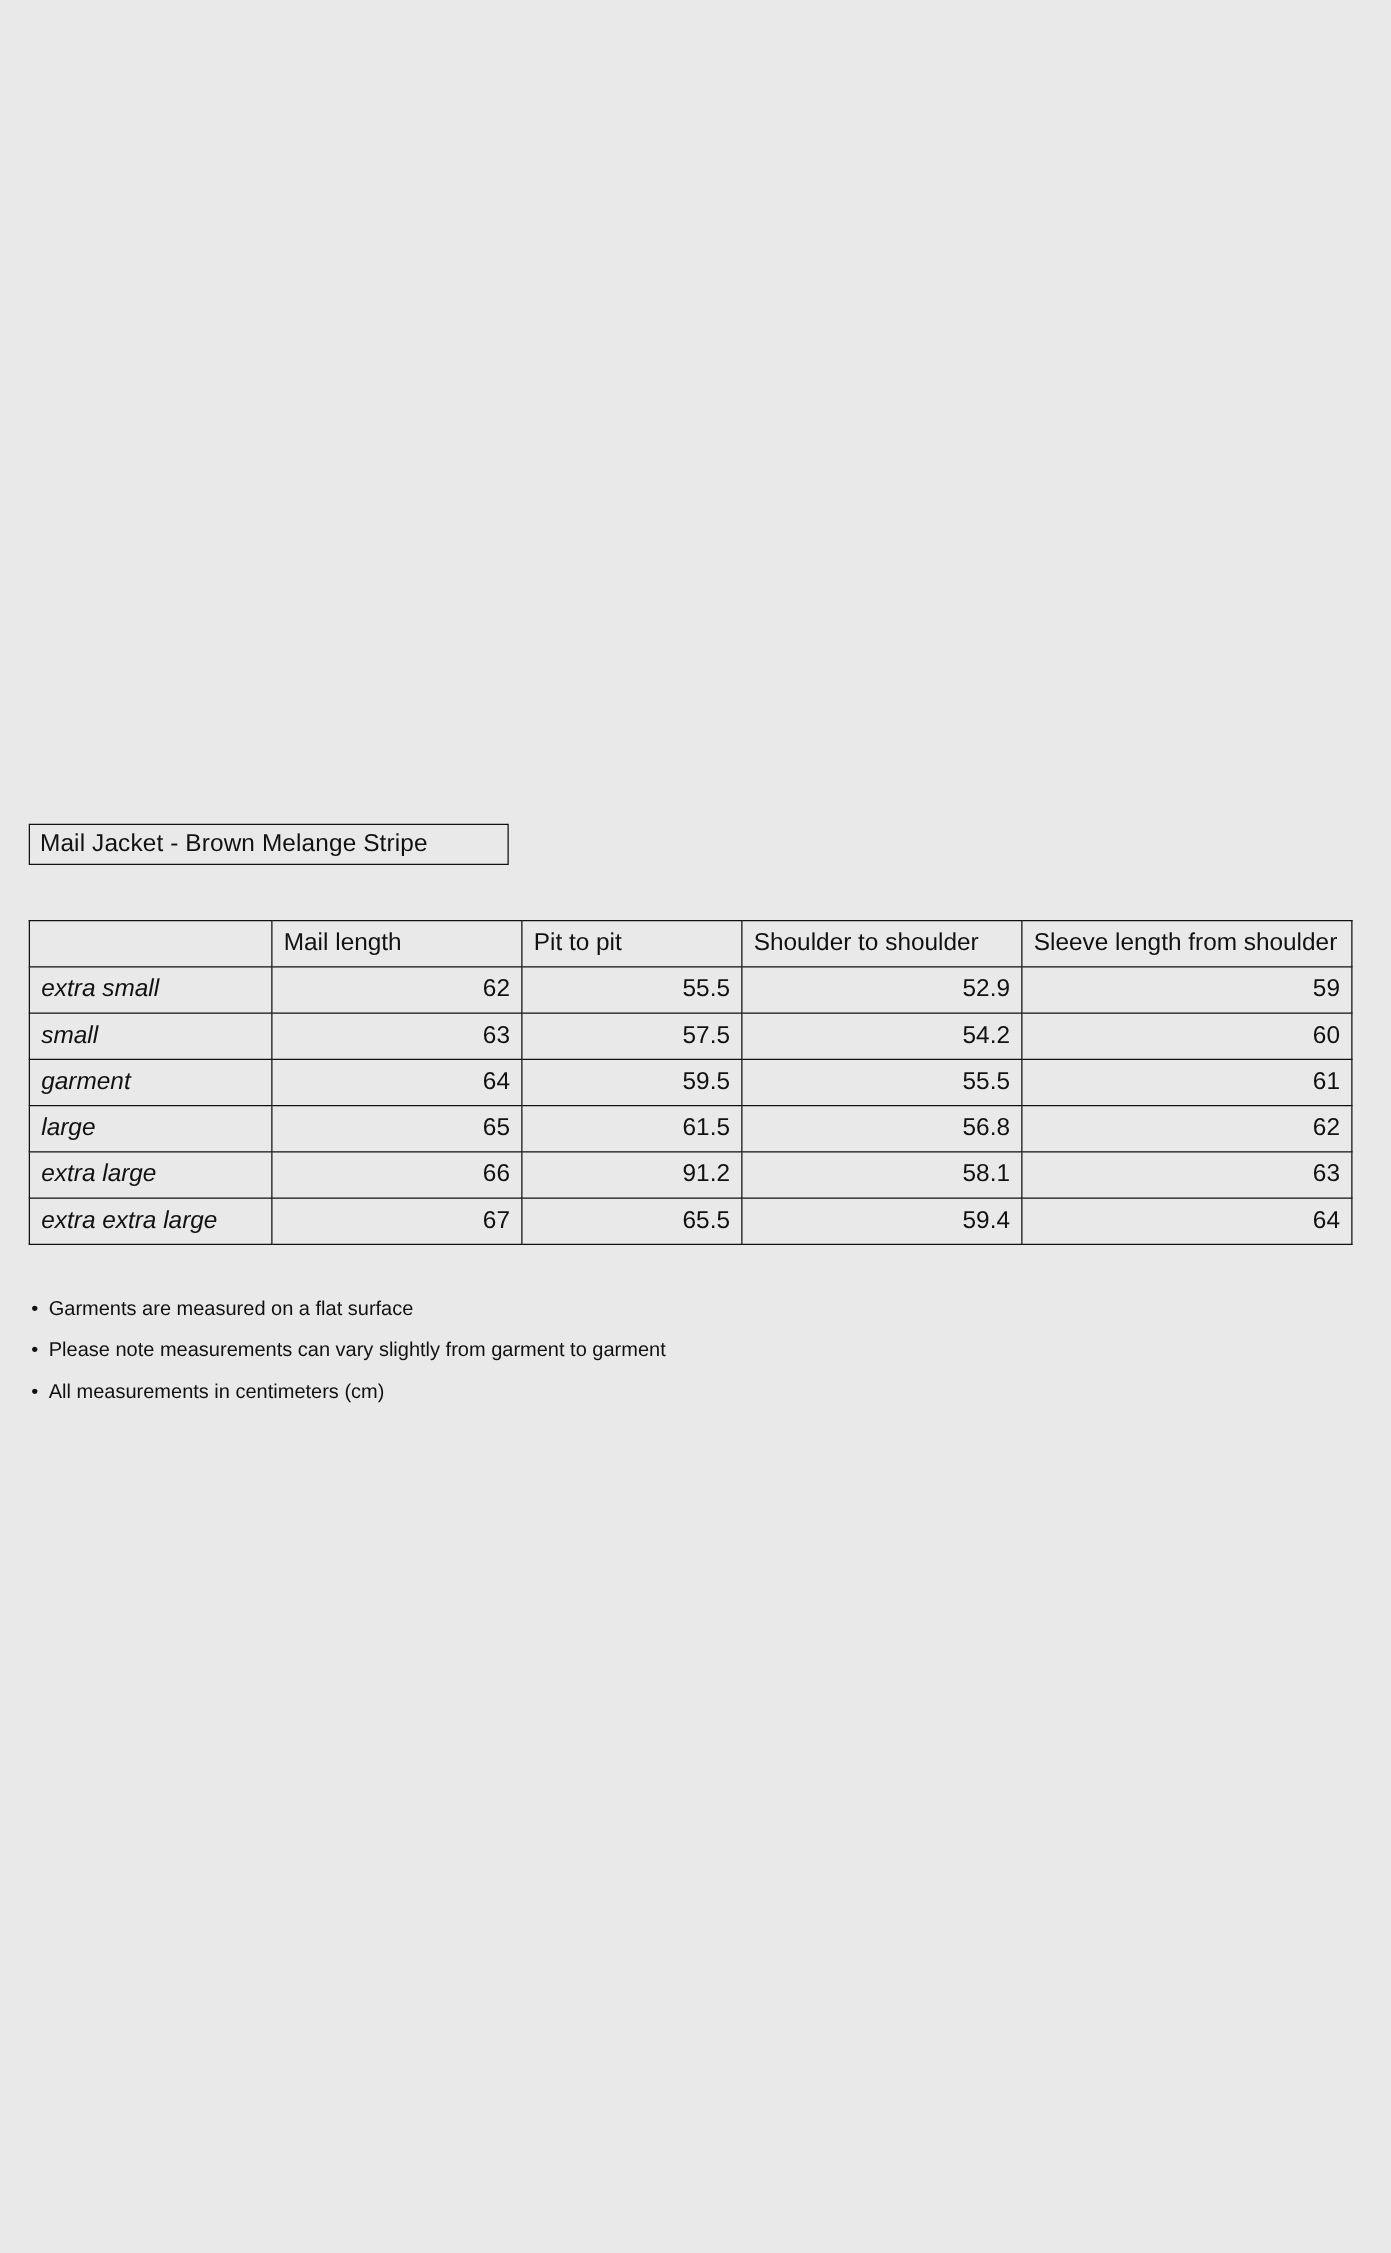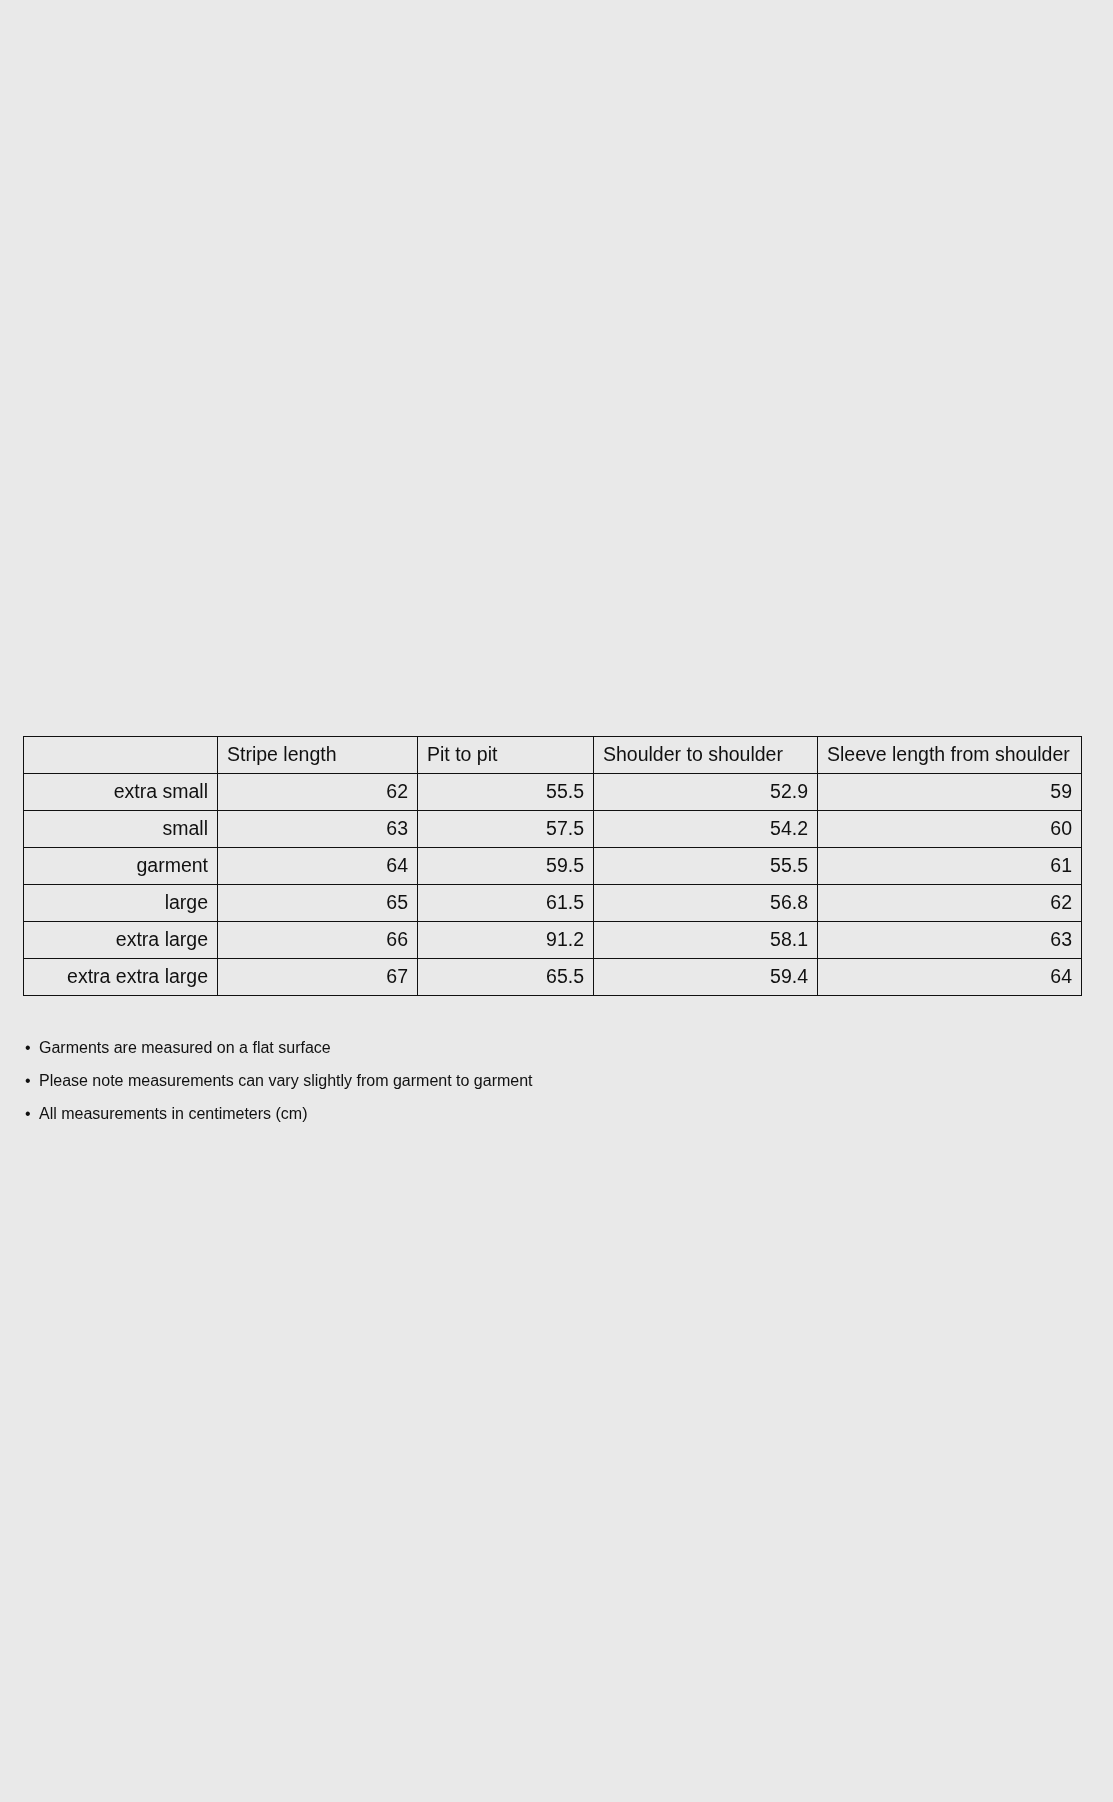--- a/index.html
+++ b/index.html
@@ -75,21 +75,22 @@
   col.c-size { width: 194px; }
   col.c-m1   { width: 200px; }
   col.c-m2   { width: 176px; }
   col.c-m3   { width: 224px; }
   col.c-m4   { width: 264px; }
   td.num {
     text-align: right;
     margin-top: 24px;
   }
   td.rowlabel {
-    text-align: right;
+    text-align: left;
+    font-style: italic;
   }
   th.corner {
     border-top: 1.5px solid #111111;
   }
 
   
   .notes {
     position: absolute;
     left: 25px;
     top: 1040px;
@@ -104,34 +105,37 @@
   .note-bullet {
     display: inline-block;
     width: 14px;
   }
 </style>
 </head>
 <body>
 
 <div class="page">
 
+  <div class="title-box">
+    <span class="title-text">Mail Jacket - Brown Melange Stripe</span>
+  </div>
 
   <div class="table-wrap">
     <table class="size-table">
       <colgroup>
         <col class="c-size">
         <col class="c-m1">
         <col class="c-m2">
         <col class="c-m3">
         <col class="c-m4">
       </colgroup>
       <thead>
         <tr>
           <th class="corner"></th>
-          <th>Stripe length</th>
+          <th>Mail length</th>
           <th>Pit to pit</th>
           <th>Shoulder to shoulder</th>
           <th>Sleeve length from shoulder</th>
         </tr>
       </thead>
       <tbody>
         <tr>
           <td class="rowlabel">extra small</td>
           <td class="num">62</td>
           <td class="num">55.5</td>

